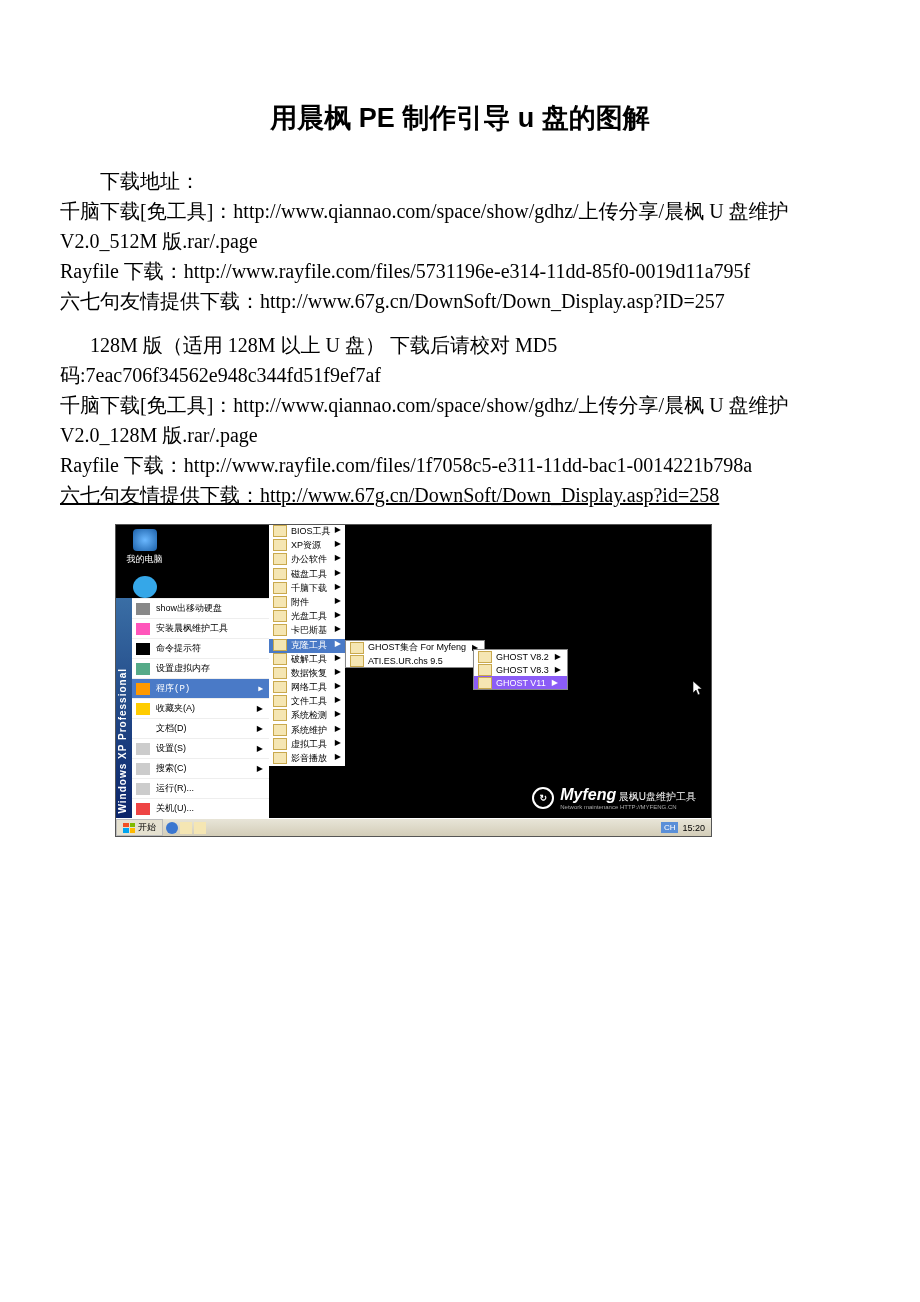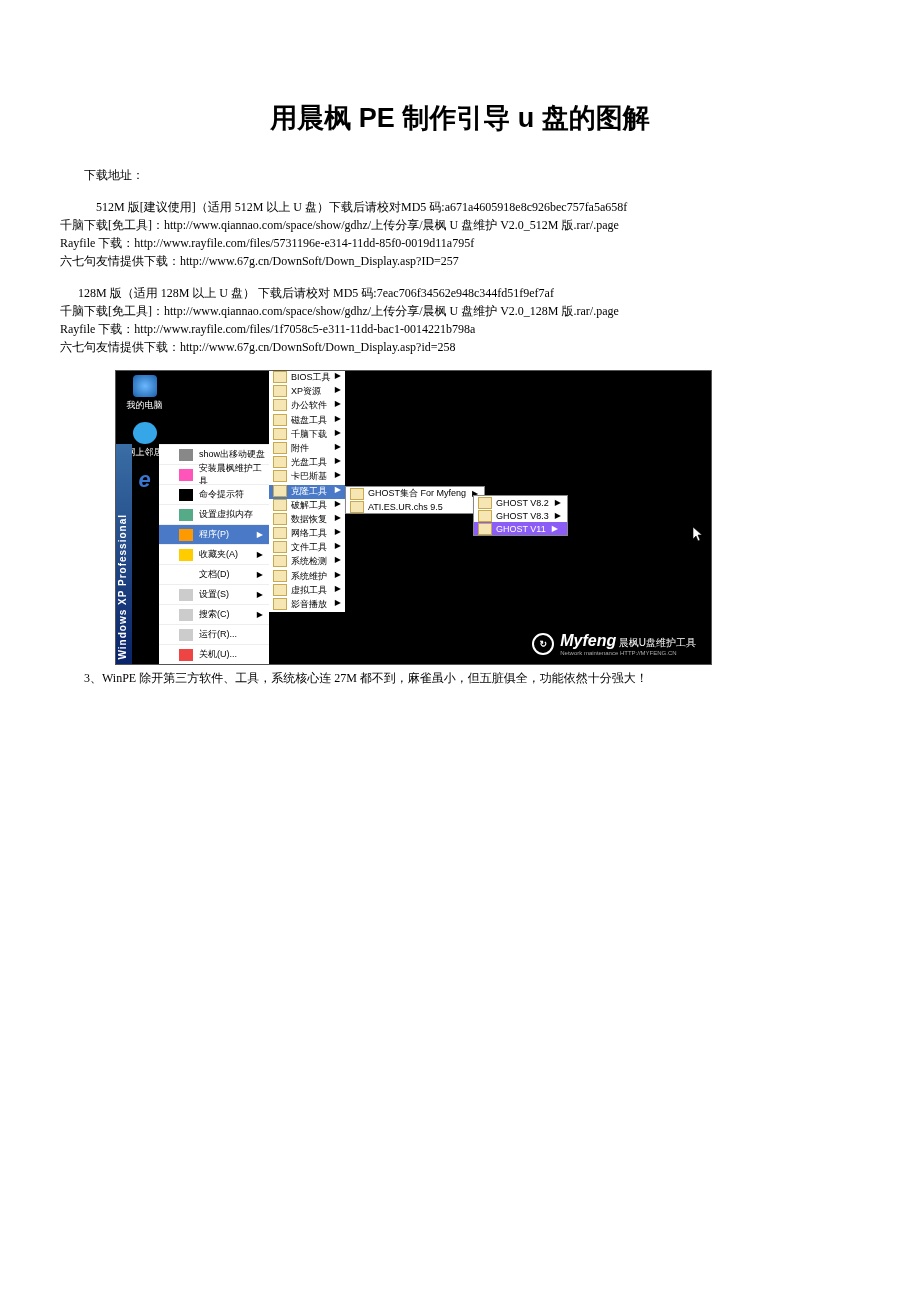--- a/index.html
+++ b/index.html
@@ -13,21 +13,21 @@
     padding: 100px 60px 40px 60px;
   }
   h1 {
     font-family: "SimHei", "黑体", sans-serif;
     font-weight: bold;
     font-size: 27px;
     text-align: center;
     margin: 0 0 30px 0;
   }
   .para {
-    font-size: 12px;
+    font-size: 20px;
     line-height: 1.5;
     margin: 0 0 14px 0;
     color: #000;
   }
   .indent { text-indent: 2em; }
   .indent-small { text-indent: 1.5em; }
   .content { position: relative; z-index: 1; }
   
   .scr {
     border: 1px solid #555;
@@ -55,24 +55,24 @@
     position: absolute; left: 0; bottom: 17px; width: 153px;
     display: flex; flex-direction: column; z-index: 5;
   }
   .sc-strip {
     position: absolute; left: 0; bottom: 17px; width: 16px;
     background: linear-gradient(to top, #0a246a, #3a6ea5);
     z-index: 6;
   }
   .sc-item {
     height: 19px; display: flex; align-items: center; background: #fff;
-    border-top: 1px solid #eee; padding-left: 20px; color: #000; margin-left: 43px;
+    border-top: 1px solid #eee; padding-left: 20px; color: #000;
   }
   .sc-item .sic { width: 14px; height: 12px; margin-right: 6px; }
-  .sc-item.hl { background: #4a7ac7; color: #fff; }
+  .sc-item.hl { background: #4a7ac7; color: #fff; font-family: Liberation Mono, monospace; }
   .sc-item .arrow { margin-left: auto; margin-right: 6px; font-size: 8px; }
   .strip-text {
     position: absolute; bottom: 4px; left: 1px;
     writing-mode: vertical-rl; transform: rotate(180deg);
     color: #fff; font-family: Arial; font-size: 10px; font-weight: bold;
     letter-spacing: 1px;
   }
   .menu-col {
     display: flex; flex-direction: column; background: #fff;
   }
@@ -126,31 +126,28 @@
 </style>
 </head>
 <body>
 
 <div class="page">
   <div class="content">
     <h1>用晨枫 PE 制作引导 u 盘的图解</h1>
 
     <p class="para indent">下载地址：</p>
 
-    <p class="para" style="text-indent:3em;">
-      <span>512M 版[建议使用]（适用 512M 以上 U 盘）下载后请校对MD5 码:a671a4605918e8c926bec757fa5a658f</span>
-    </p>
     <p class="para" style="margin-top:-14px;">千脑下载[免工具]：http://www.qiannao.com/space/show/gdhz/上传分享/晨枫 U 盘维护 V2.0_512M 版.rar/.page</p>
     <p class="para" style="margin-top:-14px;">Rayfile 下载：http://www.rayfile.com/files/5731196e-e314-11dd-85f0-0019d11a795f</p>
     <p class="para" style="margin-top:-14px;">六七句友情提供下载：http://www.67g.cn/DownSoft/Down_Display.asp?ID=257</p>
 
     <p class="para indent-small">128M 版（适用 128M 以上 U 盘） 下载后请校对 MD5 码:7eac706f34562e948c344fd51f9ef7af</p>
     <p class="para" style="margin-top:-14px;">千脑下载[免工具]：http://www.qiannao.com/space/show/gdhz/上传分享/晨枫 U 盘维护 V2.0_128M 版.rar/.page</p>
     <p class="para" style="margin-top:-14px;">Rayfile 下载：http://www.rayfile.com/files/1f7058c5-e311-11dd-bac1-0014221b798a</p>
-    <p class="para" style="margin-top:-14px;">六七句友情提供下载：http://www.67g.cn/DownSoft/Down_Display.asp?id=258</p>
+    <p class="para" style="margin-top:-14px;text-decoration:underline;">六七句友情提供下载：http://www.67g.cn/DownSoft/Down_Display.asp?id=258</p>
 
     <div class="scr">
       <div class="desktop">
 
         <div class="dcol1" style="position:relative;">
           <div class="dicon-block">
             <div class="ic ic-pc"></div>
             <div>我的电脑</div>
           </div>
           <div class="dicon-block">
@@ -345,17 +342,36 @@
               <div class="mlogo">↻</div>
               <div>
                 <div><span class="big">Myfeng</span> <span class="cn">晨枫U盘维护工具</span></div>
                 <div class="sub">Network maintenance    HTTP://MYFENG.CN</div>
               </div>
             </div>
           </div>
         </div>
       </div>
 
+      <div class="taskbar">
+        <div class="tb-start">
+          <div class="flag">
+              <div></div>
+              <div></div>
+              <div></div>
+              <div></div>
+            </div>
+          <span>开始</span>
+        </div>
+        <div class="tb-ql">
+          <div class="q" style="background:#3a76d0; border-radius:50%;"></div>
+          <div class="q" style="background:#f5e6b3;"></div>
+          <div class="q" style="background:#f5e6b3;"></div>
+        </div>
+        <div class="tb-tray">
+          <div class="lang">CH</div>
+          <div class="time">15:20</div>
+        </div>
+      </div>
     </div>
 
-    <p class="para" style="text-indent:2em;">3、WinPE 除开第三方软件、工具，系统核心连 27M 都不到，麻雀虽小，但五脏俱全，功能依然十分强大！</p>
   </div>
 </div>
 
 </body></html>

